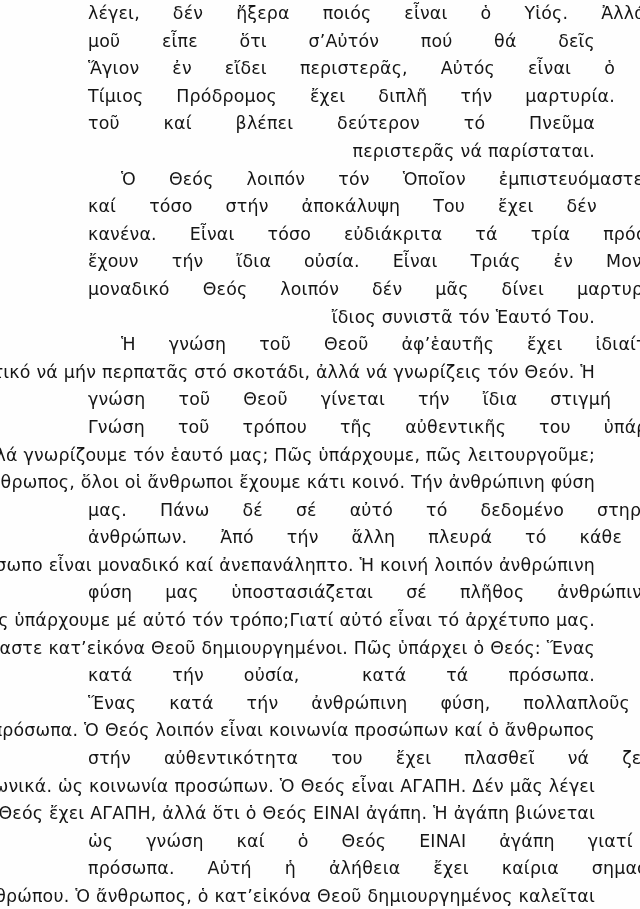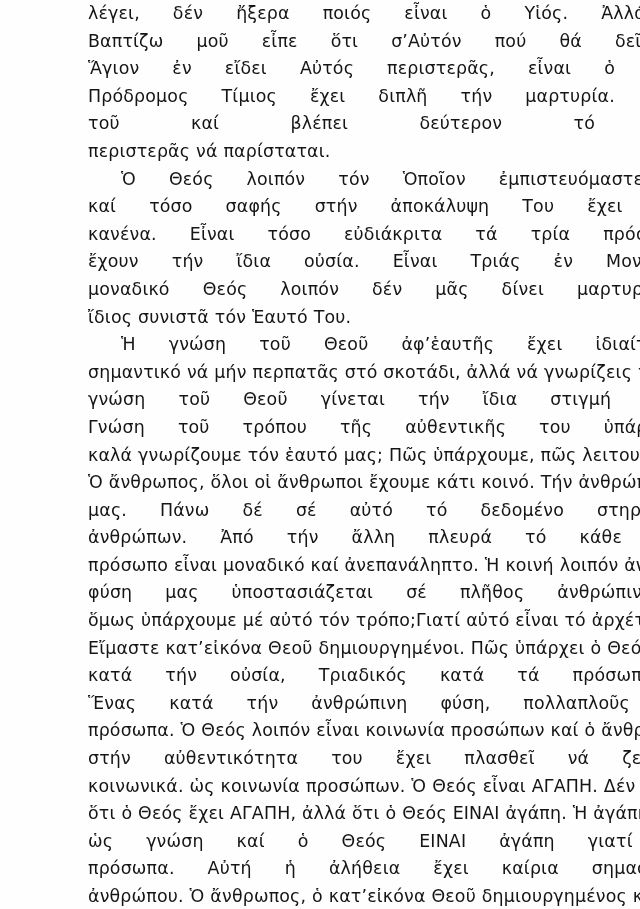--- a/index.html
+++ b/index.html
@@ -44,21 +44,21 @@
   }
   
   .ln {
     display: flex;
     justify-content: space-between;
     white-space: nowrap;
     height: 27.6px;
     align-items: baseline;
   }
   .ln.last {
-    justify-content: flex-start;
+    justify-content: flex-end;
   }
   .ln .w {
     display: inline-block;
   }
   .ln.indent {
     padding-left: 33px;
   }
   .spacer-wide {
     display: inline-block;
     width: 0.9em;
@@ -74,72 +74,71 @@
           <span class="w">λέγει,</span>
           <span class="w">δέν</span>
           <span class="w">ἤξερα</span>
           <span class="w">ποιός</span>
           <span class="w">εἶναι</span>
           <span class="w">ὁ</span>
           <span class="w">Υἱός.</span>
           <span class="w">Ἀλλά</span>
         </div>
         <div class="ln">
-          <span class="w">Βαπτίζω</span>
           <span class="w">μοῦ</span>
           <span class="w">εἶπε</span>
           <span class="w">ὅτι</span>
           <span class="w">σ’Αὐτόν</span>
           <span class="w">πού</span>
           <span class="w">θά</span>
           <span class="w">δεῖς</span>
         </div>
         <div class="ln">
           <span class="w">Ἅγιον</span>
           <span class="w">ἐν</span>
           <span class="w">εἴδει</span>
+          <span class="w">περιστερᾶς,</span>
           <span class="w">Αὐτός</span>
-          <span class="w">περιστερᾶς,</span>
           <span class="w">εἶναι</span>
           <span class="w">ὁ</span>
           <span class="w">Υἱός</span>
         </div>
         <div class="ln">
+          <span class="w">Τίμιος</span>
           <span class="w">Πρόδρομος</span>
-          <span class="w">Τίμιος</span>
           <span class="w">ἔχει</span>
           <span class="w">διπλῆ</span>
           <span class="w">τήν</span>
           <span class="w">μαρτυρία.</span>
           <span class="w">Ἀκούει</span>
         </div>
         <div class="ln">
           <span class="w">τοῦ</span>
           <span class="w">καί</span>
           <span class="w">βλέπει</span>
           <span class="w">δεύτερον</span>
           <span class="w">τό</span>
+          <span class="w">Πνεῦμα</span>
         </div>
         <div class="ln last">
           <span class="w">περιστερᾶς νά παρίσταται.</span>
         </div>
       </div>
       <div class="para">
         <div class="ln indent">
           <span class="w">Ὁ</span>
           <span class="w">Θεός</span>
           <span class="w">λοιπόν</span>
           <span class="w">τόν</span>
           <span class="w">Ὁποῖον</span>
           <span class="w">ἐμπιστευόμαστε</span>
         </div>
         <div class="ln">
           <span class="w">καί</span>
           <span class="w">τόσο</span>
-          <span class="w">σαφής</span>
           <span class="w">στήν</span>
           <span class="w">ἀποκάλυψη</span>
           <span class="w">Του</span>
           <span class="w">ἔχει</span>
           <span class="w">δέν</span>
         </div>
         <div class="ln">
           <span class="w">κανένα.</span>
           <span class="w">Εἶναι</span>
           <span class="w">τόσο</span>
@@ -245,21 +244,20 @@
           <span class="w">ὅμως ὑπάρχουμε μέ αὐτό τόν τρόπο;Γιατί αὐτό εἶναι τό ἀρχέτυπο μας.</span>
         </div>
         <div class="ln last">
           <span class="w">Εἴμαστε κατ’εἰκόνα Θεοῦ δημιουργημένοι. Πῶς ὑπάρχει ὁ Θεός: Ἕνας</span>
         </div>
         <div class="ln">
           <span class="w">κατά</span>
           <span class="w">τήν</span>
           <span class="w">οὐσία,</span>
           <span class="spacer-wide"></span>
-          <span class="w">Τριαδικός</span>
           <span class="w">κατά</span>
           <span class="w">τά</span>
           <span class="w">πρόσωπα.</span>
         </div>
         <div class="ln">
           <span class="w">Ἕνας</span>
           <span class="w">κατά</span>
           <span class="w">τήν</span>
           <span class="w">ἀνθρώπινη</span>
           <span class="w">φύση,</span>

